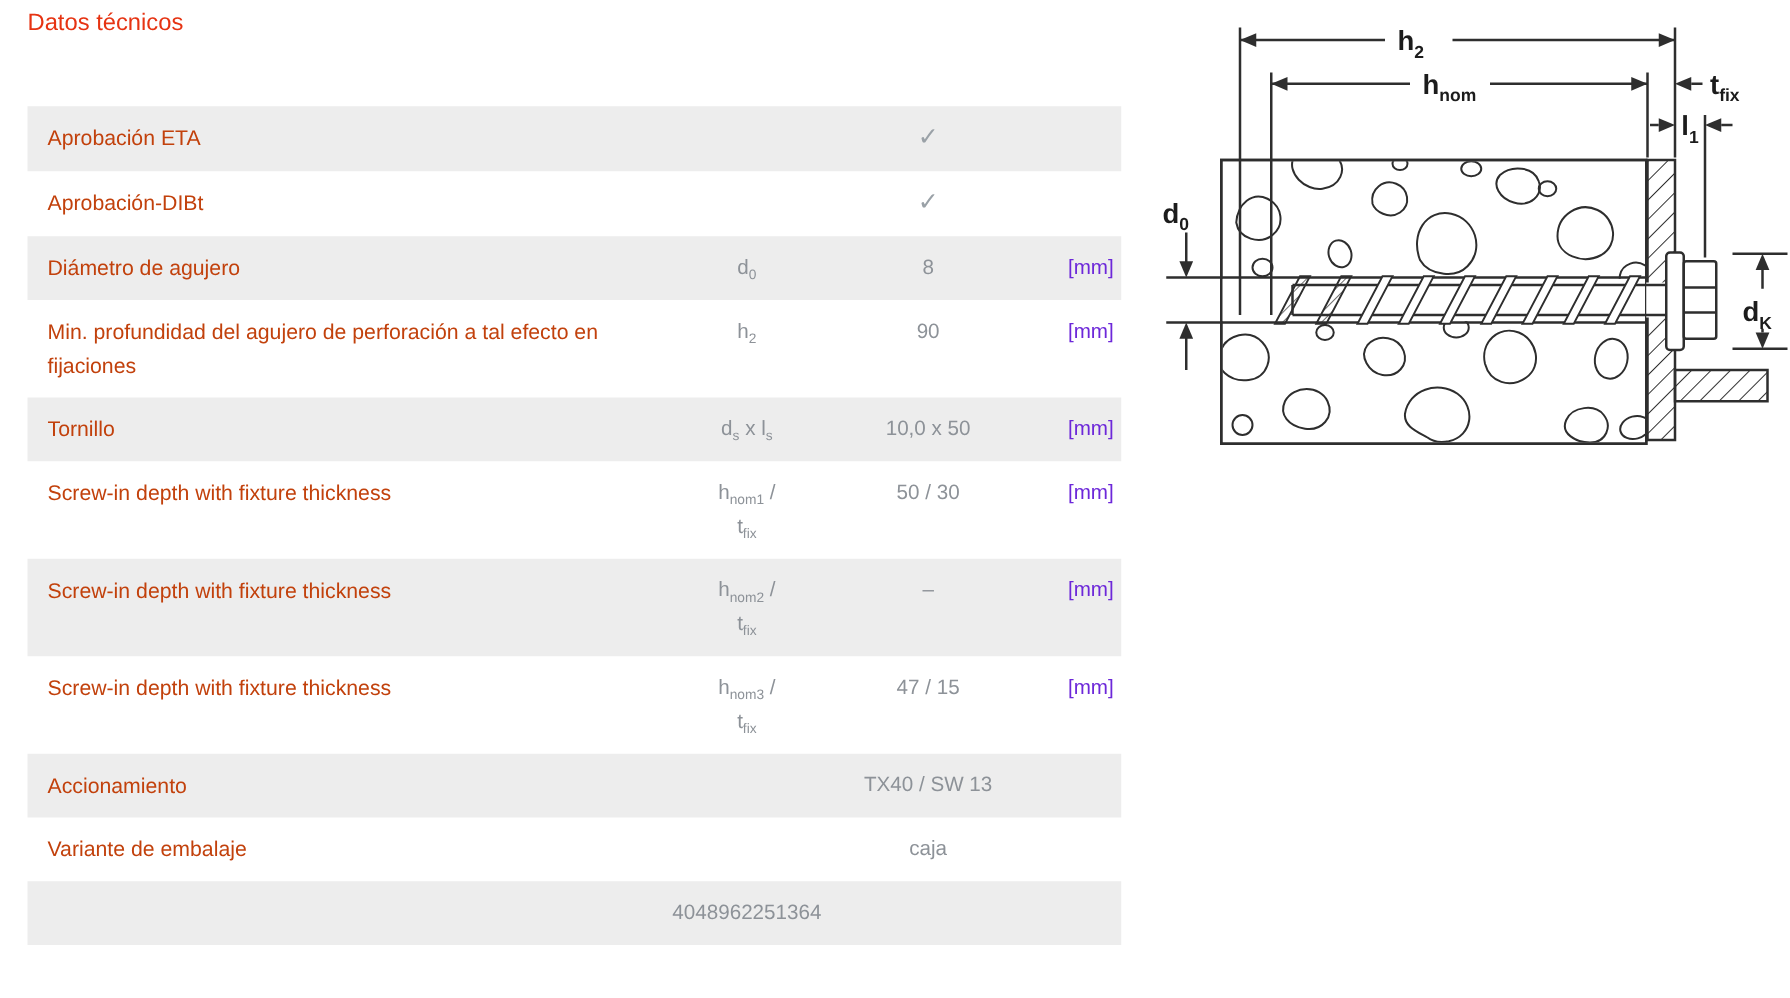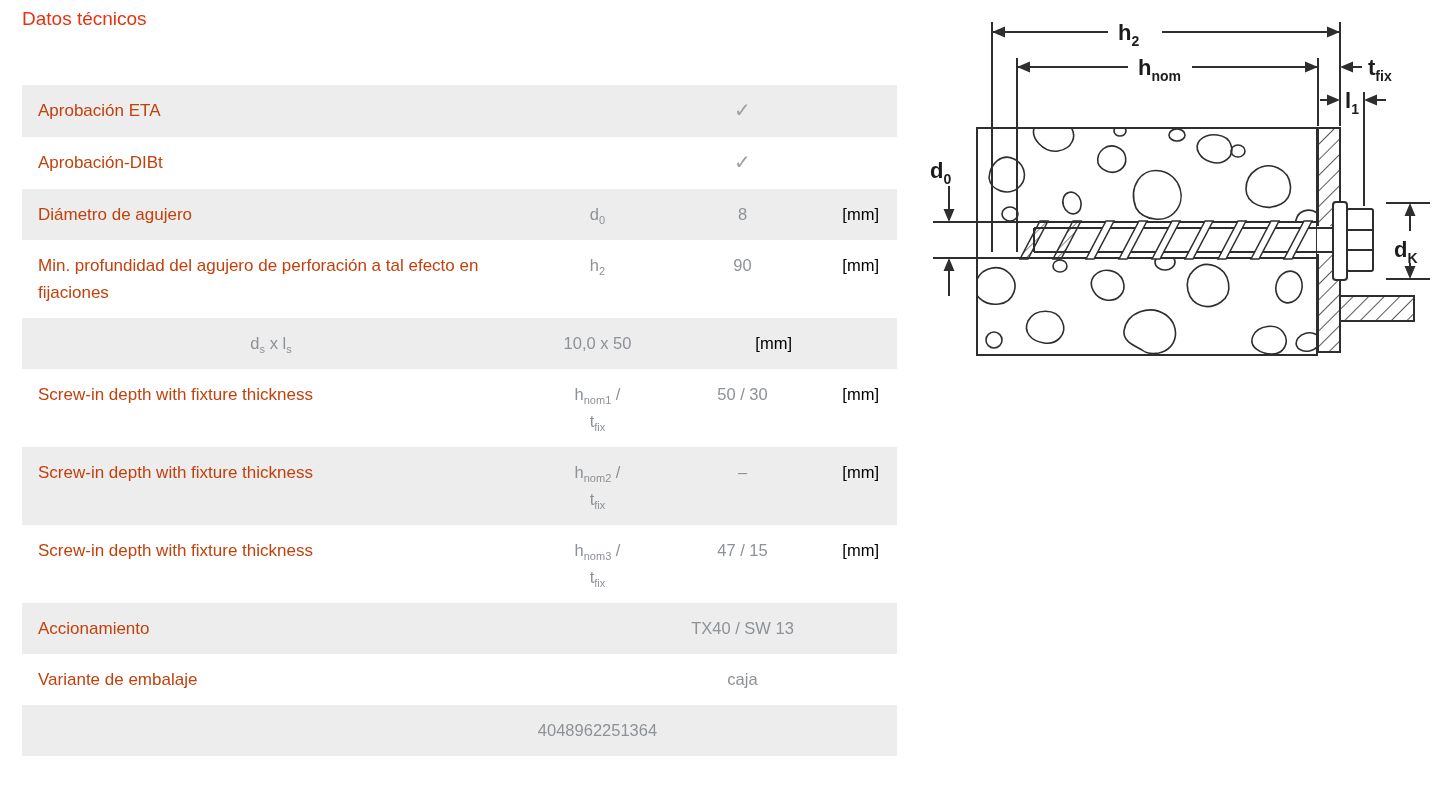--- a/index.html
+++ b/index.html
@@ -12,21 +12,21 @@
     font-size:19px;font-weight:400;color:#e63312;
   }
   .tech-table{position:absolute;left:22px;top:85px;width:875px;}
   .trow{
     display:grid;grid-template-columns:498px 155px 135px 87px;
     align-items:start;padding:12px 0;
   }
   .trow:nth-child(odd){background:#ededed;}
   .c-label{padding-left:16px;color:#c2410c;font-size:17px;line-height:27px;}
   .c-symbol,.c-value{text-align:center;color:#8d9298;font-size:16.5px;line-height:27px;}
-  .c-unit{text-align:right;padding-right:18px;color:#000000;font-size:16.5px;line-height:27px;}
+  .c-unit{text-align:right;padding-right:6px;color:#6d28d9;font-size:16.5px;line-height:27px;}
   .c-symbol sub,.c-value sub{font-size:11px;line-height:1;}
   .check{font-size:20px;color:#9aa1a7;line-height:27px;}
   .diagram{position:absolute;left:920px;top:0;width:512px;height:390px;}
   .dline{stroke:#2e2e2e;stroke-width:2;fill:none;}
   .thin{stroke:#2e2e2e;stroke-width:1.6;fill:none;}
   .arr{fill:#2e2e2e;stroke:none;}
   .dlab{font-family:"Liberation Sans","DejaVu Sans",sans-serif;font-weight:bold;font-size:22px;fill:#1c1c1c;}
   .dsub{font-size:14px;font-weight:bold;}
 </style>
 </head>
@@ -57,20 +57,21 @@
   </div>
 
   <div class="trow">
     <div class="c-label">Min. profundidad del agujero de perforación a tal efecto en fijaciones</div>
     <div class="c-symbol"><span>h</span><sub>2</sub></div>
     <div class="c-value">90</div>
     <div class="c-unit">[mm]</div>
   </div>
 
   <div class="trow">
+    <div class="c-label">Tornillo</div>
     <div class="c-symbol"><span>d</span><sub>s</sub><span> x l</span><sub>s</sub></div>
     <div class="c-value">10,0 x 50</div>
     <div class="c-unit">[mm]</div>
   </div>
 
   <div class="trow">
     <div class="c-label">Screw-in depth with fixture thickness</div>
     <div class="c-symbol"><span>h</span><sub>nom1</sub><span> /</span><br><span>t</span><sub>fix</sub></div>
     <div class="c-value">50 / 30</div>
     <div class="c-unit">[mm]</div>

